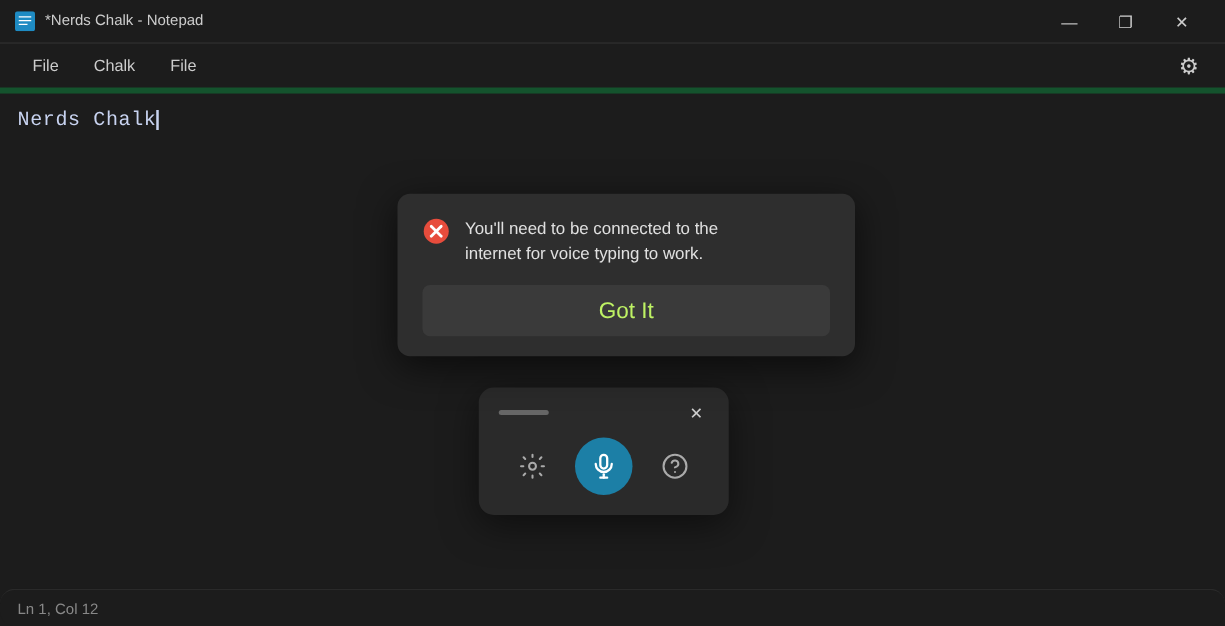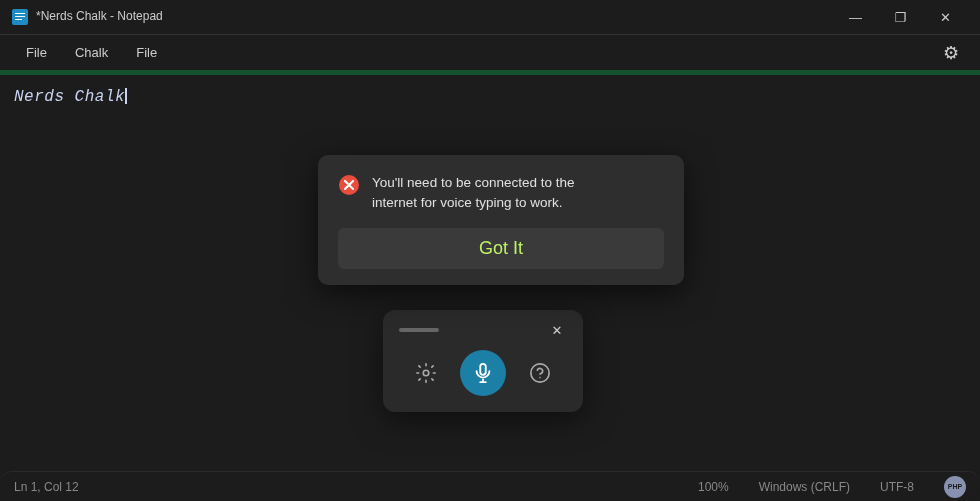--- a/index.html
+++ b/index.html
@@ -93,21 +93,20 @@
       padding: 12px 14px;
       height: calc(501px - 35px - 40px - 30px);
       overflow: hidden;
     }
     .editor-text {
       font-family: 'Courier New', monospace;
       font-size: 16px;
       color: #c8d3f0;
       letter-spacing: 0.5px;
       white-space: pre;
-      font-style: italic;
     }
     .cursor {
       display: inline-block;
       width: 2px;
       height: 16px;
       background: #c8d3f0;
       vertical-align: text-bottom;
       animation: blink 1s infinite;
     }
     @keyframes blink { 0%,100%{opacity:1} 50%{opacity:0} }
@@ -326,19 +325,13 @@
         <circle cx="12" cy="12" r="10"></circle>
         <path d="M9.09 9a3 3 0 0 1 5.83 1c0 2-3 3-3 3"></path>
         <line x1="12" y1="17" x2="12.01" y2="17"></line>
       </svg>
     </button>
   </div>
 </div>
 
 <div class="status-bar">
   <span>Ln 1, Col 12</span>
-  <div class="status-right">
-    <span>100%</span>
-    <span>Windows (CRLF)</span>
-    <span>UTF-8</span>
-    <div class="php-badge">PHP</div>
-  </div>
 </div>
 
 </body></html>

